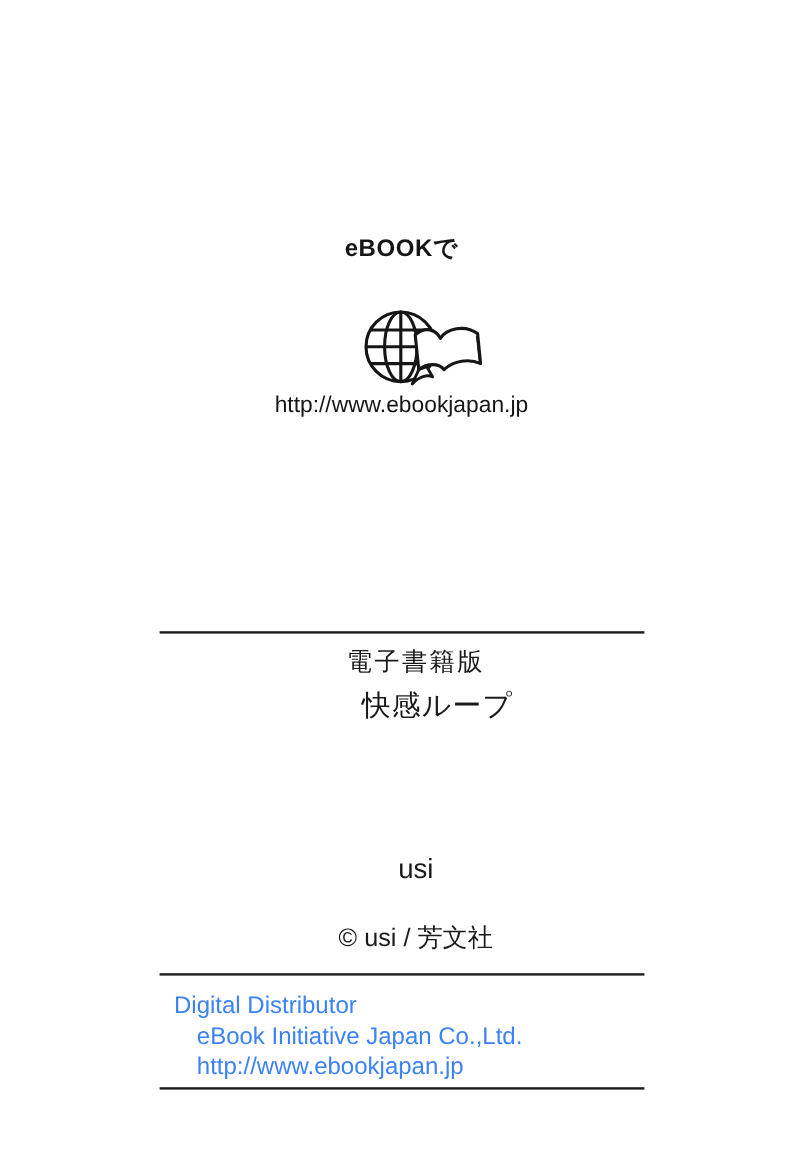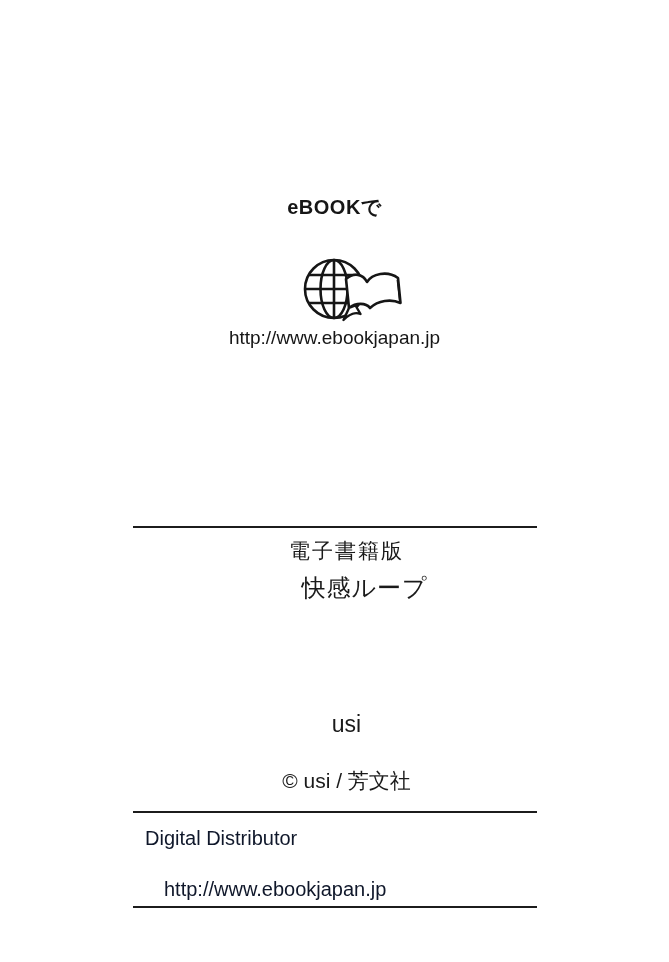--- a/index.html
+++ b/index.html
@@ -71,21 +71,21 @@
   .author-name {
     top: 711px;
     font-size: 23px;
   }
   .copyright-line {
     top: 767px;
     font-size: 21px;
   }
   .dist-line {
     font-size: 20px;
-    color: #0f172a;
+    color: #3b82f6;
   }
   .dist-heading { left: 133px; top: 827px; }
   .dist-company { left: 152px; top: 853px; }
   .dist-url     { left: 152px; top: 878px; }
 </style>
 </head>
 <body>
 
 <div class="page">
 
@@ -123,17 +123,18 @@
 
   <div class="abs centered serif book-title">快感ループ</div>
 
   <div class="abs centered serif copyright-line">© usi / 芳文社</div>
 
   <div class="abs centered serif author-name">usi</div>
 
   <div class="abs rule rule-mid"></div>
 
   <div class="abs serif dist-line dist-heading">Digital Distributor</div>
+  <div class="abs serif dist-line dist-company">eBook Initiative Japan Co.,Ltd.</div>
   <div class="abs serif dist-line dist-url">http://www.ebookjapan.jp</div>
 
   <div class="abs rule rule-bottom"></div>
 
 </div>
 
 </body></html>

